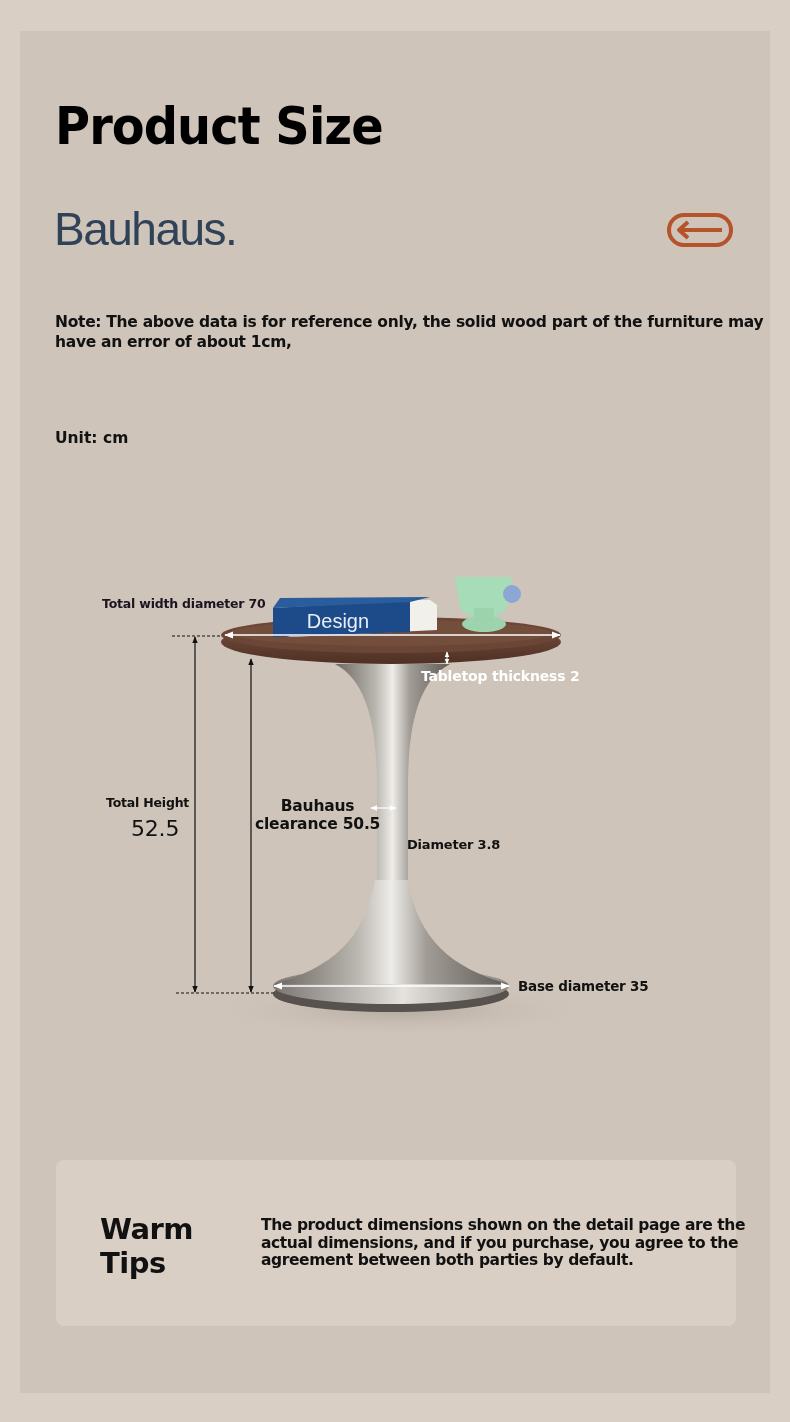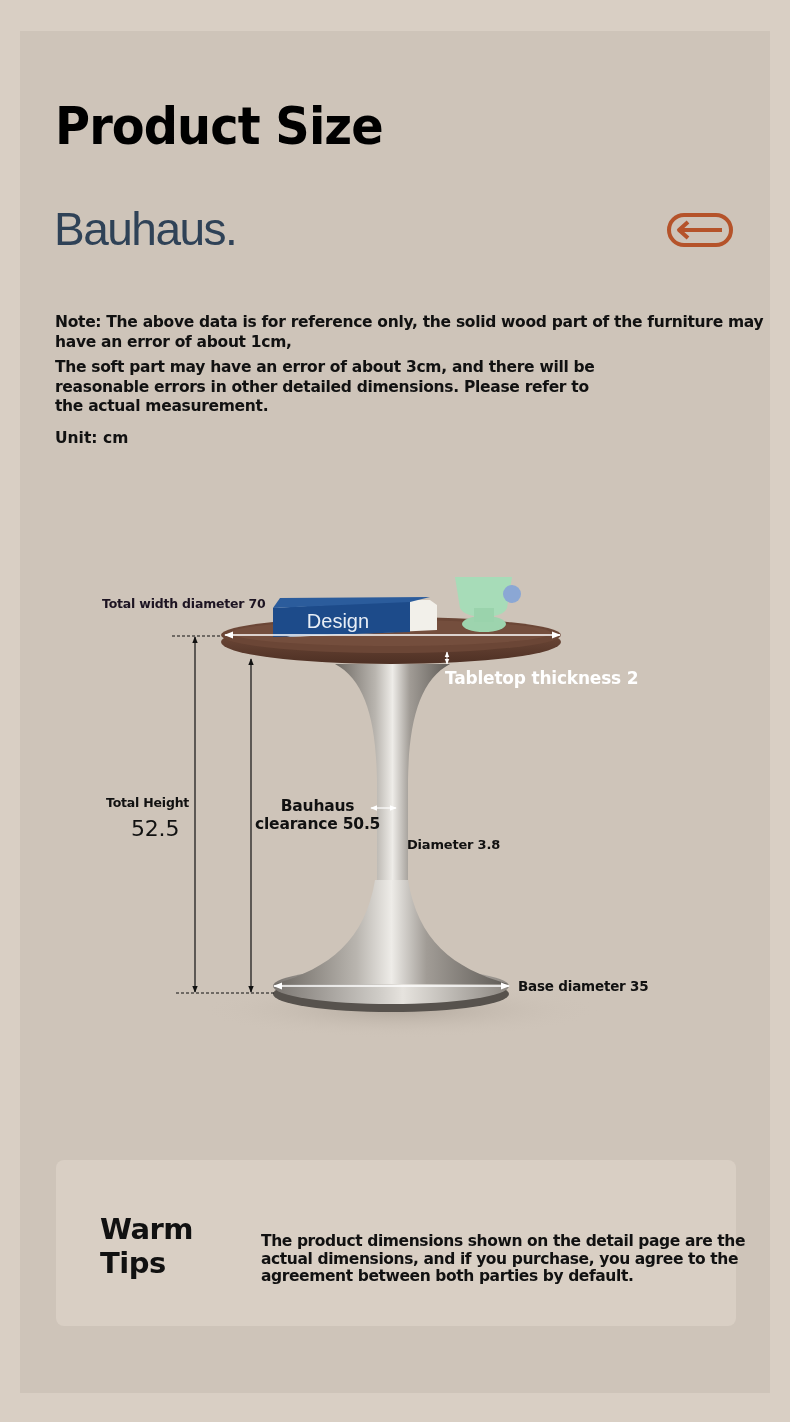--- a/index.html
+++ b/index.html
@@ -42,21 +42,21 @@
   .tips-box {
     position:absolute; left:56px; top:1160px; width:680px; height:166px;
     background:#d9cfc4; border-radius:8px;
   }
   .tips-title {
     position:absolute; left:100px; top:1212px; font-weight:bold; font-size:29px;
     line-height:34px; color:#111; letter-spacing:-0.5px;
   }
   .tips-text {
     position:absolute; left:261px; top:1217px; width:520px;
-    font-weight:bold; font-size:15.5px; line-height:17.5px; color:#111; letter-spacing:-0.4px;margin-top:16px;
+    font-weight:bold; font-size:15.5px; line-height:17.5px; color:#111; letter-spacing:-0.4px;
   }
   svg.diagram { position:absolute; left:0; top:0; }
 </style>
 </head>
 <body>
 
 <div class="panel"></div>
 
 <h1 class="title">Product Size</h1>
 <div class="brand">Bauhaus.</div>
@@ -64,21 +64,20 @@
 <div class="back-btn">
   <svg width="68" height="36" viewBox="0 0 68 36">
     <rect x="3" y="3" width="62" height="30" rx="15" ry="15" fill="none" stroke="#b5532a" stroke-width="4"></rect>
     <line x1="14" y1="18" x2="56" y2="18" stroke="#b5532a" stroke-width="4"></line>
     <polyline points="22,10 13,18 22,26" fill="none" stroke="#b5532a" stroke-width="4" stroke-linejoin="round"></polyline>
   </svg>
 </div>
 
 <div class="note">
   <p>Note: The above data is for reference only, the solid wood part of the furniture may have an error of about 1cm,</p>
-  <p class="second">The soft part may have an error of about 3cm, and there will be reasonable errors in other detailed dimensions. Please refer to the actual measurement.</p>
 </div>
 <div class="unit">Unit: cm</div>
 
 <svg class="diagram" width="790" height="1100" viewBox="0 0 790 1100">
   <defs>
     <linearGradient id="steel" x1="0" x2="1" y1="0" y2="0">
       <stop offset="0" stop-color="#6c6761"></stop>
       <stop offset="0.35" stop-color="#b9b5af"></stop>
       <stop offset="0.5" stop-color="#eeece8"></stop>
       <stop offset="0.65" stop-color="#a19c96"></stop>
@@ -145,21 +144,21 @@
 
   <line x1="251" y1="659" x2="251" y2="992" stroke="#111" stroke-width="1.2" marker-start="url(#arrowBlack)" marker-end="url(#arrowBlack)"></line>
   <line x1="176" y1="993" x2="274" y2="993" stroke="#111" stroke-width="1" stroke-dasharray="3,2"></line>
 
   <line x1="371" y1="808" x2="396" y2="808" stroke="#fff" stroke-width="1.2" marker-start="url(#arrowWhite)" marker-end="url(#arrowWhite)"></line>
 
   <line x1="274" y1="986" x2="509" y2="986" stroke="#fff" stroke-width="1.5" marker-start="url(#arrowWhite)" marker-end="url(#arrowWhite)"></line>
 </svg>
 
 <div class="label" style="left:102px; top:596px; font-size:12.5px;">Total width diameter 70</div>
-<div class="label white" style="left:445px; top:668px; font-size:17px;">Tabletop thickness 2</div>
+<div class="label white" style="left:421px; top:668px; font-size:14px;">Tabletop thickness 2</div>
 <div class="label dark" style="left:106px; top:795px; font-size:12.5px;">Total Height</div>
 <div class="label dark" style="left:131px; top:816px; font-size:22px; font-weight:normal;">52.5</div>
 <div class="label dark" style="left:255px; top:797px; font-size:15.5px; text-align:center; line-height:18px;">
   <div>Bauhaus</div>
   <div>clearance 50.5</div>
 </div>
 <div class="label dark" style="left:407px; top:837px; font-size:13px;">Diameter 3.8</div>
 <div class="label dark" style="left:518px; top:978px; font-size:13.5px;text-align:right;">Base diameter 35</div>
 
 <div class="tips-box"></div>

